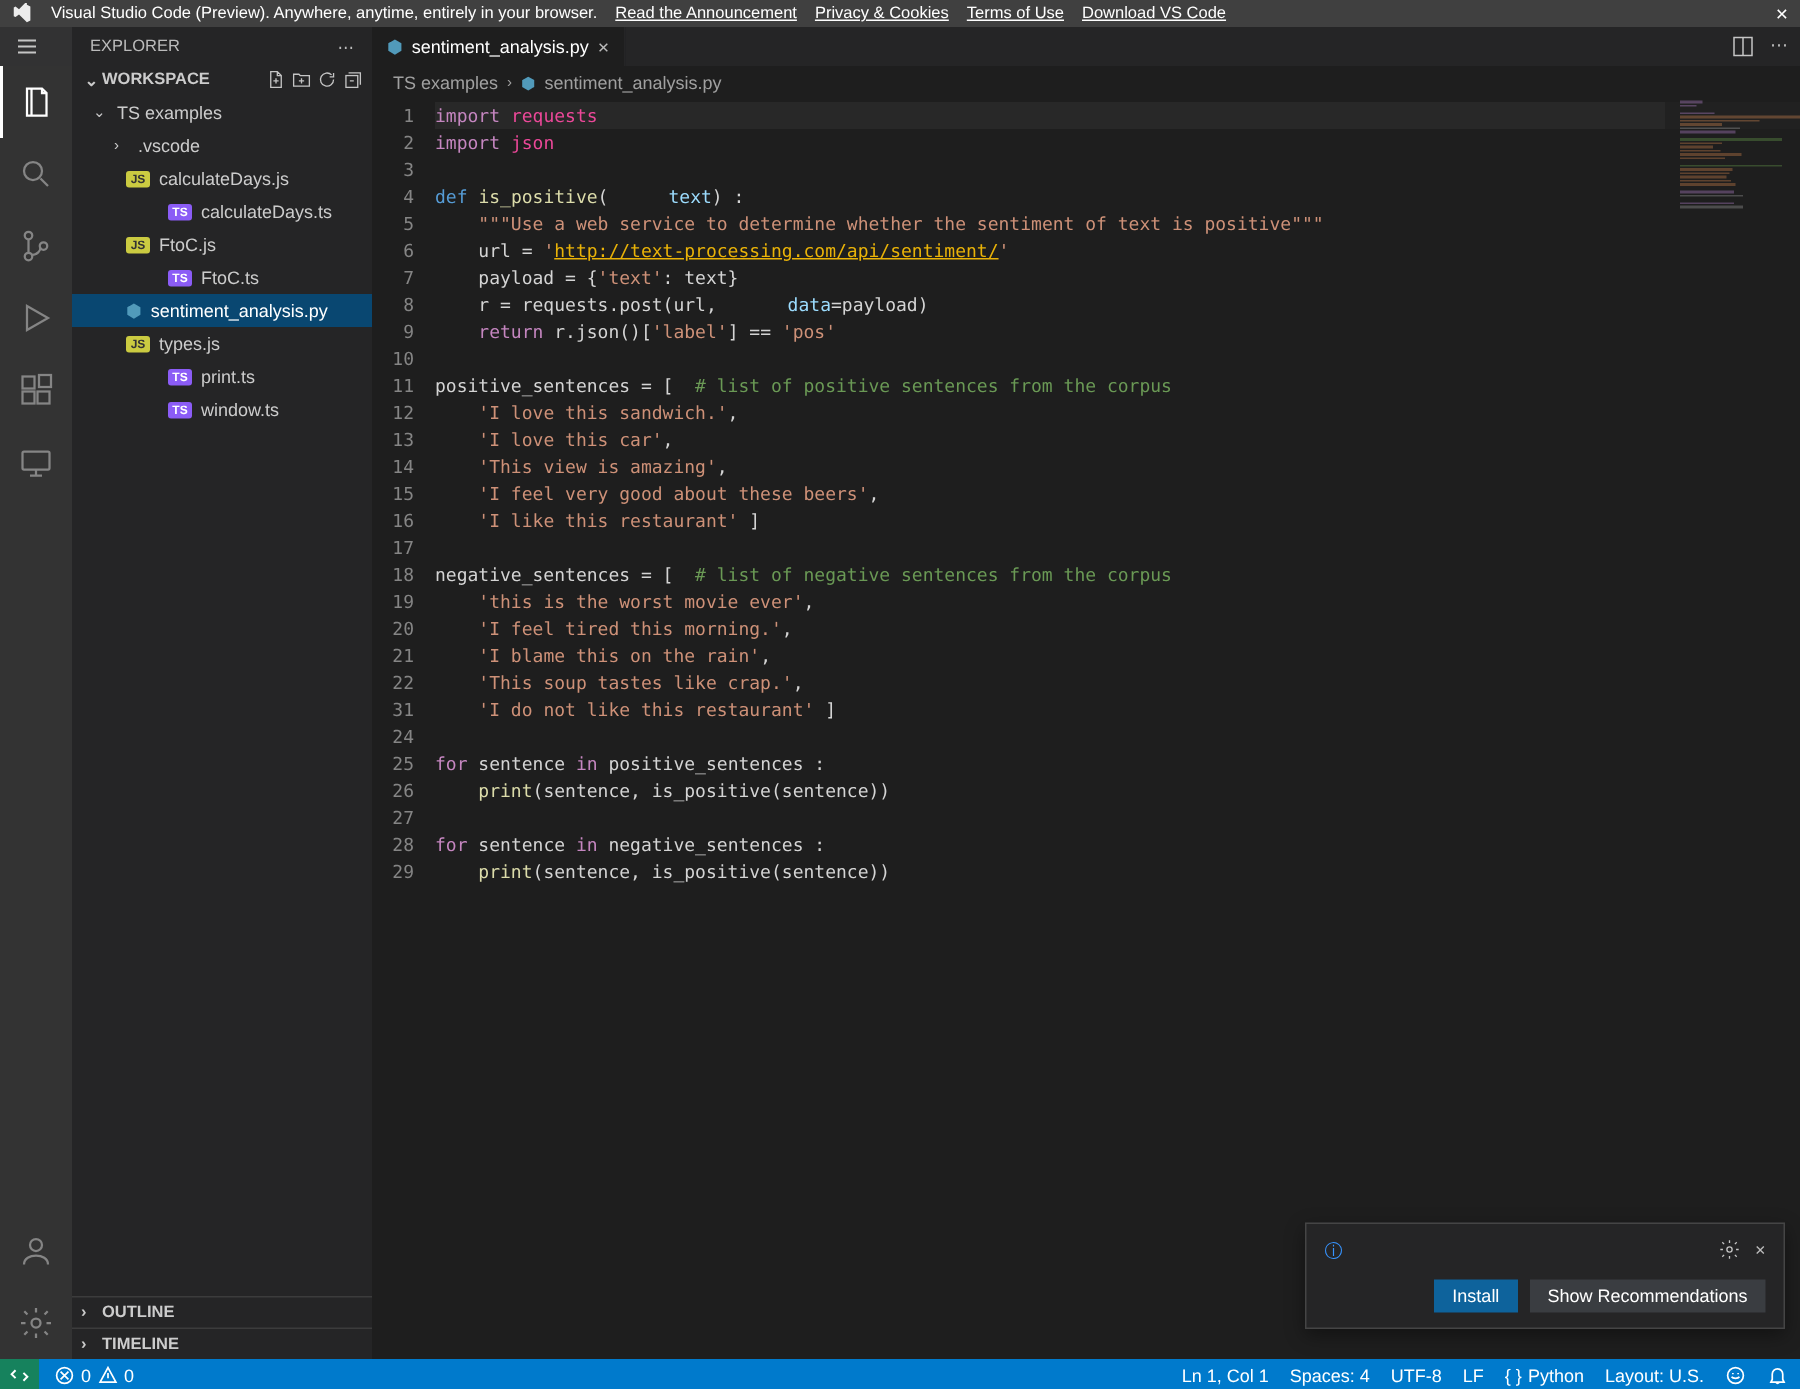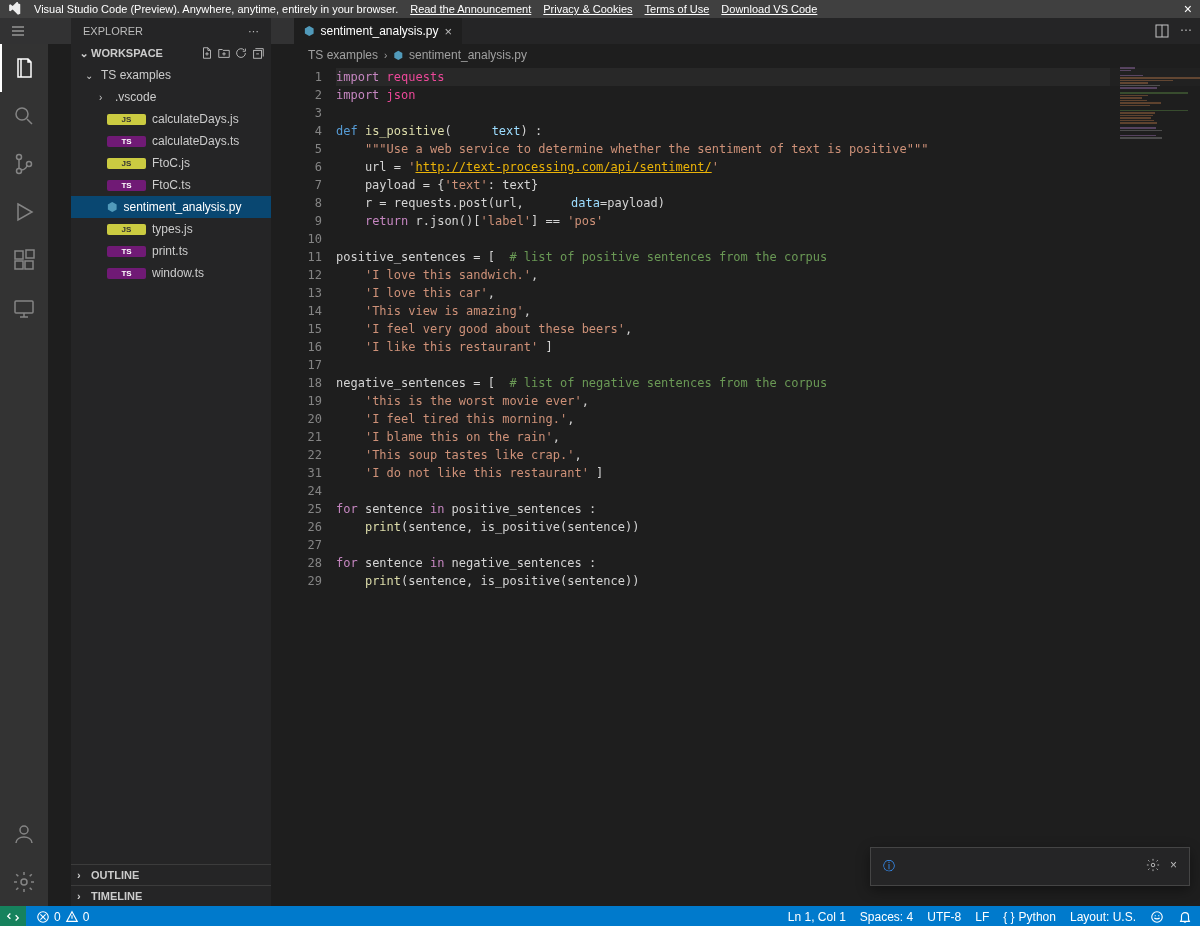--- a/index.html
+++ b/index.html
@@ -9,41 +9,41 @@
 .banner { background:#404040; color:#fff; height:18px; display:flex; align-items:center; padding:0 8px; font-size:11px; gap:12px; }
 .banner .vs-logo { width:14px; height:14px; }
 .banner a { color:#fff; text-decoration:underline; cursor:pointer; }
 .banner .close-x { margin-left:auto; cursor:pointer; font-size:14px; }
 
 
 .titlebar { background:#323233; height:26px; display:flex; align-items:center; }
 .menu-burger { width:36px; display:flex; justify-content:center; color:#858585; cursor:pointer; }
 
 
-.layout { display:flex; height:862px;gap:23px; }
+.layout { display:flex; height:862px; }
 .activity-bar { width:48px; background:#333333; display:flex; flex-direction:column; align-items:center; }
 .activity-bar .act-item { width:48px; height:48px; display:flex; align-items:center; justify-content:center; color:#858585; cursor:pointer; }
 .activity-bar .act-item.active { color:#fff; border-left:2px solid #fff; }
 .activity-bar .spacer { flex:1; }
 
 .sidebar { width:200px; background:#252526; display:flex; flex-direction:column; font-size:11px; }
 .sidebar-header { height:26px; display:flex; align-items:center; padding:0 12px; color:#bbb; font-size:11px; text-transform:uppercase; justify-content:space-between; margin-top:-26px; background:#252526; position:relative; z-index:1;}
 .sidebar-header .dots { cursor:pointer; color:#bbb; }
 .section-head { display:flex; align-items:center; padding:2px 6px; font-weight:bold; font-size:11px; color:#ccc; cursor:pointer; }
 .section-head .chev { width:14px; display:inline-block; text-align:center; }
 .section-head .section-actions { margin-left:auto; display:flex; gap:3px; color:#bbb; }
 .section-head .section-actions span { cursor:pointer; font-size:13px; }
 .tree { padding:2px 0 8px 0; }
 .tree-item { display:flex; align-items:center; height:22px; padding-left:20px; gap:6px; cursor:pointer; font-size:12px; color:#ccc; }
 .tree-item.folder .chev { width:10px; font-size:10px; }
 .tree-item.file { padding-left:36px; }
 .tree-item.selected { background:#094771; color:#fff; }
-.file-badge { font-size:8px; font-weight:bold; padding:1px 2px; border-radius:2px; width:39px; text-align:center; }
+.file-badge { font-size:8px; font-weight:bold; padding:1px 2px; border-radius:2px; width:16px; text-align:center; }
 .badge-JS { background:#cbcb41; color:#333; }
-.badge-TS { background:#701a75; color:#fff; }
+.badge-TS { background:#8b5cf6; color:#fff;margin-left:28px; }
 .sidebar-bottom { margin-top:auto; }
 .collapsed-sec { border-top:1px solid #3c3c3c; padding:4px 6px; display:flex; align-items:center; cursor:pointer; font-size:11px; font-weight:bold; color:#ccc; }
 
 
 .editor-area { flex:1; display:flex; flex-direction:column; background:#1e1e1e; position:relative; }
 .tabs-row { height:26px; background:#252526; display:flex; align-items:center; margin-top:-26px; position:relative; }
 .tab { height:26px; background:#1e1e1e; display:flex; align-items:center; padding:0 10px; gap:6px; color:#fff; font-size:12px; border-right:1px solid #252526; cursor:pointer; }
 .tab .tab-close { color:#bbb; cursor:pointer; font-size:13px; }
 .tabs-right { margin-left:auto; display:flex; gap:10px; padding-right:8px; color:#bbb; }
 .tabs-right span { cursor:pointer; }
@@ -349,20 +349,24 @@
         <span class="toast-actions-top">
           <span>
               <svg width="14" height="14" viewBox="0 0 16 16" fill="none" stroke="#c5c5c5" stroke-width="1">
                 <circle cx="8" cy="8" r="2"></circle>
                 <path d="M8 1v2M8 13v2M2.5 2.5l1.4 1.4M12.1 12.1l1.4 1.4M1 8h2M13 8h2M2.5 13.5l1.4-1.4M12.1 3.9l1.4-1.4"></path>
               </svg>
             </span>
           <span>×</span>
         </span>
       </div>
+      <div class="toast-buttons">
+        <button>Install</button>
+        <button class="secondary">Show Recommendations</button>
+      </div>
     </div>
   </div>
 </div>
 
 <div class="statusbar">
   <span class="sb-item remote">
     <svg width="14" height="14" viewBox="0 0 16 16" fill="none" stroke="#fff" stroke-width="1.5">
         <path d="M5 4L2 7l3 3M11 6l3 3-3 3"></path>
       </svg>
   </span>

